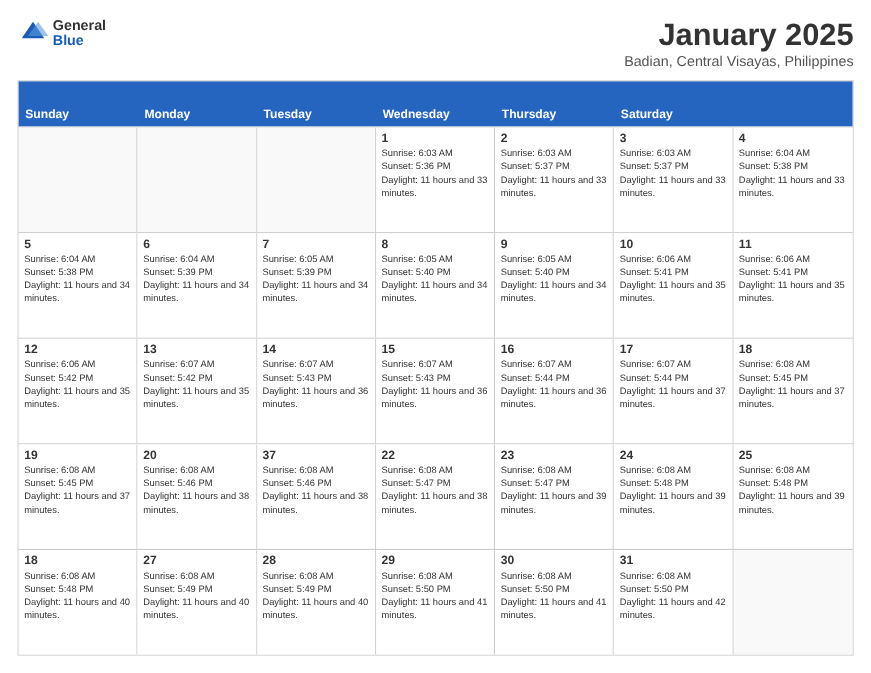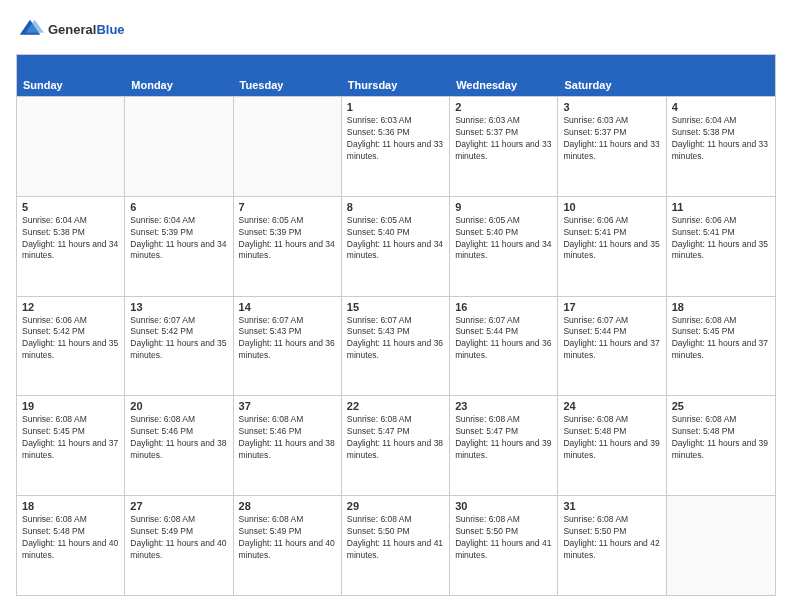--- a/index.html
+++ b/index.html
@@ -23,21 +23,21 @@
       justify-content: space-between;
       margin-bottom: 10px;
     }
     .logo {
       display: flex;
       align-items: center;
       gap: 4px;
     }
     .logo-text {
       display: flex;
-      flex-direction: row;
+      flex-direction: column;
       line-height: 1.1;
     }
     .logo-general {
       font-size: 13px;
       font-weight: bold;
       color: #333;
     }
     .logo-blue {
       font-size: 13px;
       font-weight: bold;
@@ -124,29 +124,33 @@
     <div class="logo">
       <svg class="logo-icon" viewBox="0 0 30 30">
         <polygon points="15,4 26,20 4,20" fill="#1a5cb5"></polygon>
         <polygon points="20,4 30,18 10,18" fill="#5a9be0" opacity="0.6"></polygon>
       </svg>
       <div class="logo-text">
         <span class="logo-general">General</span>
         <span class="logo-blue">Blue</span>
       </div>
     </div>
+    <div class="title-area">
+      <div class="month-title">January 2025</div>
+      <div class="location">Badian, Central Visayas, Philippines</div>
+    </div>
   </div>
 
   <div class="calendar">
     <div class="cal-header">
     <div class="cal-header-cell">Sunday</div>
         <div class="cal-header-cell">Monday</div>
         <div class="cal-header-cell">Tuesday</div>
+        <div class="cal-header-cell">Wednesday</div>
         <div class="cal-header-cell">Thursday</div>
-        <div class="cal-header-cell">Wednesday</div>
         <div class="cal-header-cell">Saturday</div>
       </div>
     <div class="cal-body">
     <div class="cal-row">
           <div class="cal-cell empty"></div>
           <div class="cal-cell empty"></div>
           <div class="cal-cell empty"></div>
           <div class="cal-cell">
             <div class="cell-date">1</div>
             <div class="cell-info" style="white-space: pre-line;">Sunrise: 6:03 AM

